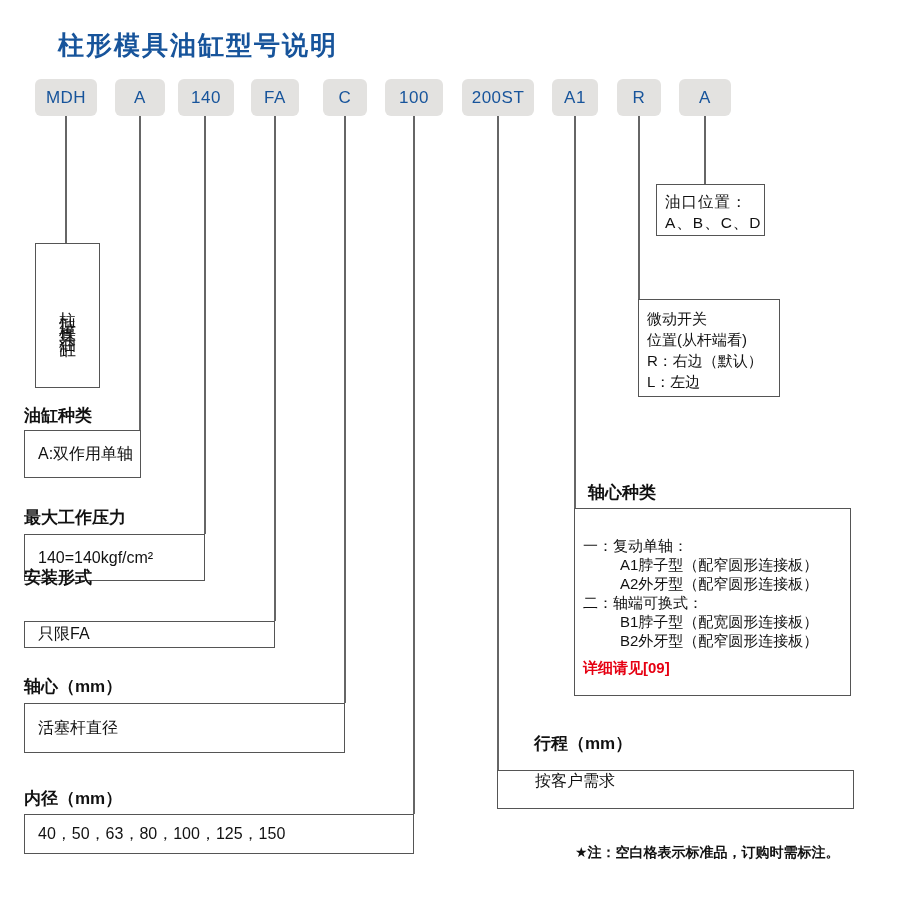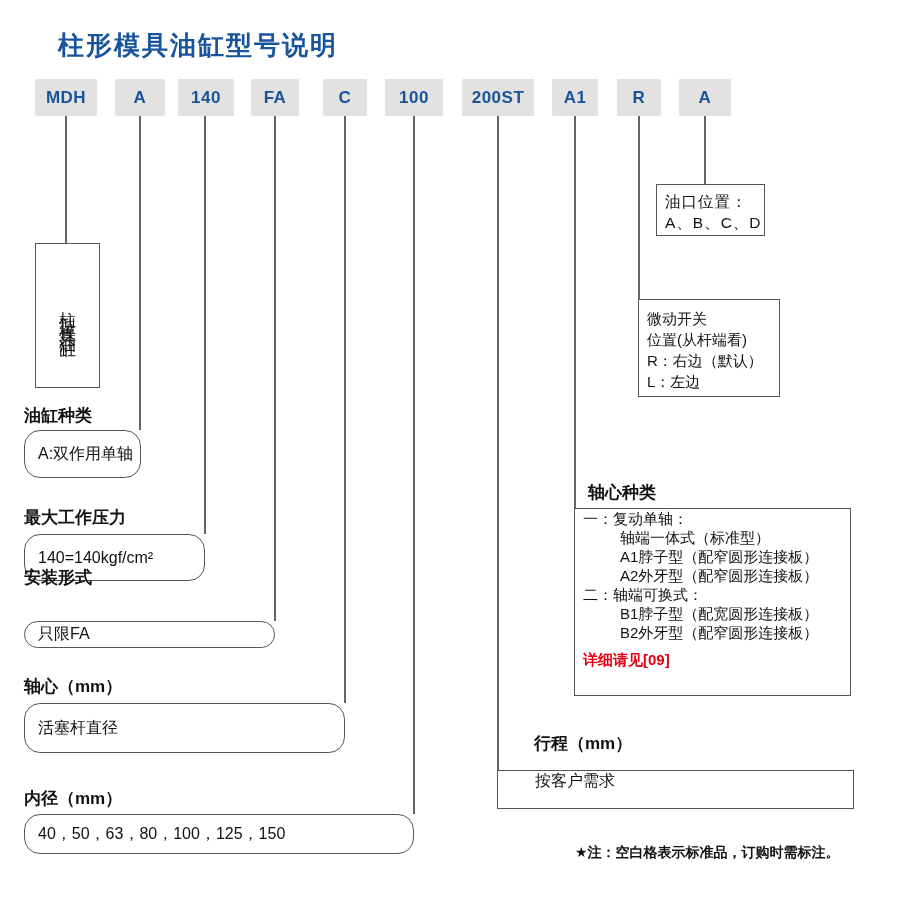--- a/index.html
+++ b/index.html
@@ -6,43 +6,43 @@
   .page{
     position:relative;width:900px;height:909px;background:#ffffff;overflow:hidden;
     font-family:"Liberation Sans","DejaVu Sans",sans-serif;color:#111;
   }
   .title{
     position:absolute;left:42px;top:12px;margin:16px;
     font-size:26px;font-weight:bold;letter-spacing:2px;color:#17549B;
   }
   .code{
     position:absolute;top:79px;height:37px;
-    background:#E3E2E0;border-radius:1px;
+    background:#E3E2E0;border-radius:6px;
     display:flex;align-items:center;justify-content:center;
-    font-size:17px;font-weight:bold;color:#17549B;letter-spacing:.5px;
+    font-size:17px;font-weight:normal;color:#17549B;letter-spacing:.5px;
   }
   .vline{position:absolute;width:1.5px;background:#666;}
   .wbox{
     position:absolute;background:#fff;border:1.5px solid #555;box-sizing:border-box;
     font-size:16px;color:#111;
   }
-  .valbox{display:flex;align-items:center;padding-left:13px;border-radius:16px;}
+  .valbox{display:flex;align-items:center;padding-left:13px;}
   .lbl{
     position:absolute;font-size:17px;font-weight:bold;color:#111;white-space:nowrap;
   }
   .vertbox{display:flex;align-items:center;justify-content:center;}
   .vertbox .vt{
     writing-mode:vertical-rl;text-orientation:upright;
     font-size:17px;letter-spacing:6px;line-height:1;
   }
   .multibox{padding:8px 8px;}
   .multibox div{line-height:21px;font-size:15px;white-space:nowrap;}
   .portbox{padding:6px 8px;}
   .portbox div{line-height:21px;font-size:15.5px;letter-spacing:1px;white-space:nowrap;}
-  .skbox{padding:0 10px 6px 8px;}
+  .skbox{padding:27px 10px 6px 8px;}
   .skbox .ln{line-height:19px;font-size:15px;white-space:nowrap;}
   .skbox .ind{padding-left:37px;}
   .skbox .note{margin-top:9px;text-align:left;color:#E60012;font-size:15px;font-weight:bold;padding-right:4px;}
   .strokebox{display:flex;align-items:flex-start;padding-left:37px;}
   .footnote{
     position:absolute;left:575px;top:844px;font-size:14px;font-weight:bold;color:#111;white-space:nowrap;
   }
 </style>
 </head>
 <body>
@@ -110,21 +110,20 @@
   </div>
 
   <div class="wbox portbox" style="left:656px;top:184px;width:109px;height:52px">
     <div>油口位置：</div>
     <div>A、B、C、D</div>
   </div>
 
   <div class="lbl" style="left:588px;top:481px">轴心种类</div>
   <div class="wbox skbox" style="left:574px;top:508px;width:277px;height:188px">
     <div class="ln">一：复动单轴：</div>
-    <div class="ln ind">轴端一体式（标准型）</div>
     <div class="ln ind">A1脖子型（配窄圆形连接板）</div>
     <div class="ln ind">A2外牙型（配窄圆形连接板）</div>
     <div class="ln">二：轴端可换式：</div>
     <div class="ln ind">B1脖子型（配宽圆形连接板）</div>
     <div class="ln ind">B2外牙型（配窄圆形连接板）</div>
     <div class="note">详细请见[09]</div>
   </div>
 
   <div class="lbl" style="left:534px;top:732px">行程（mm）</div>
   <div class="wbox strokebox" style="left:497px;top:770px;width:357px;height:39px">

